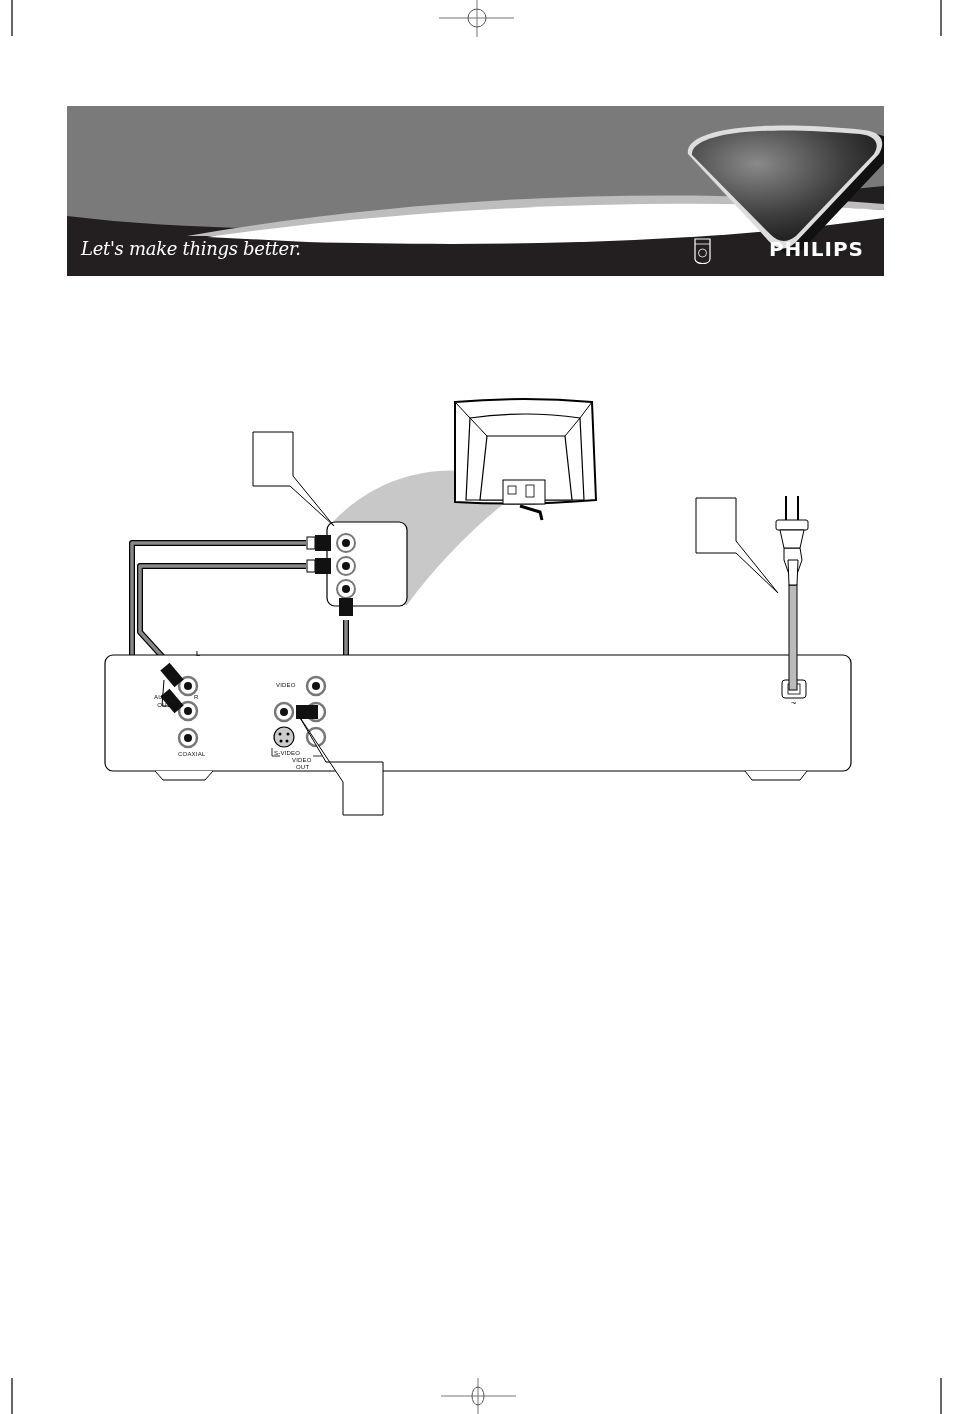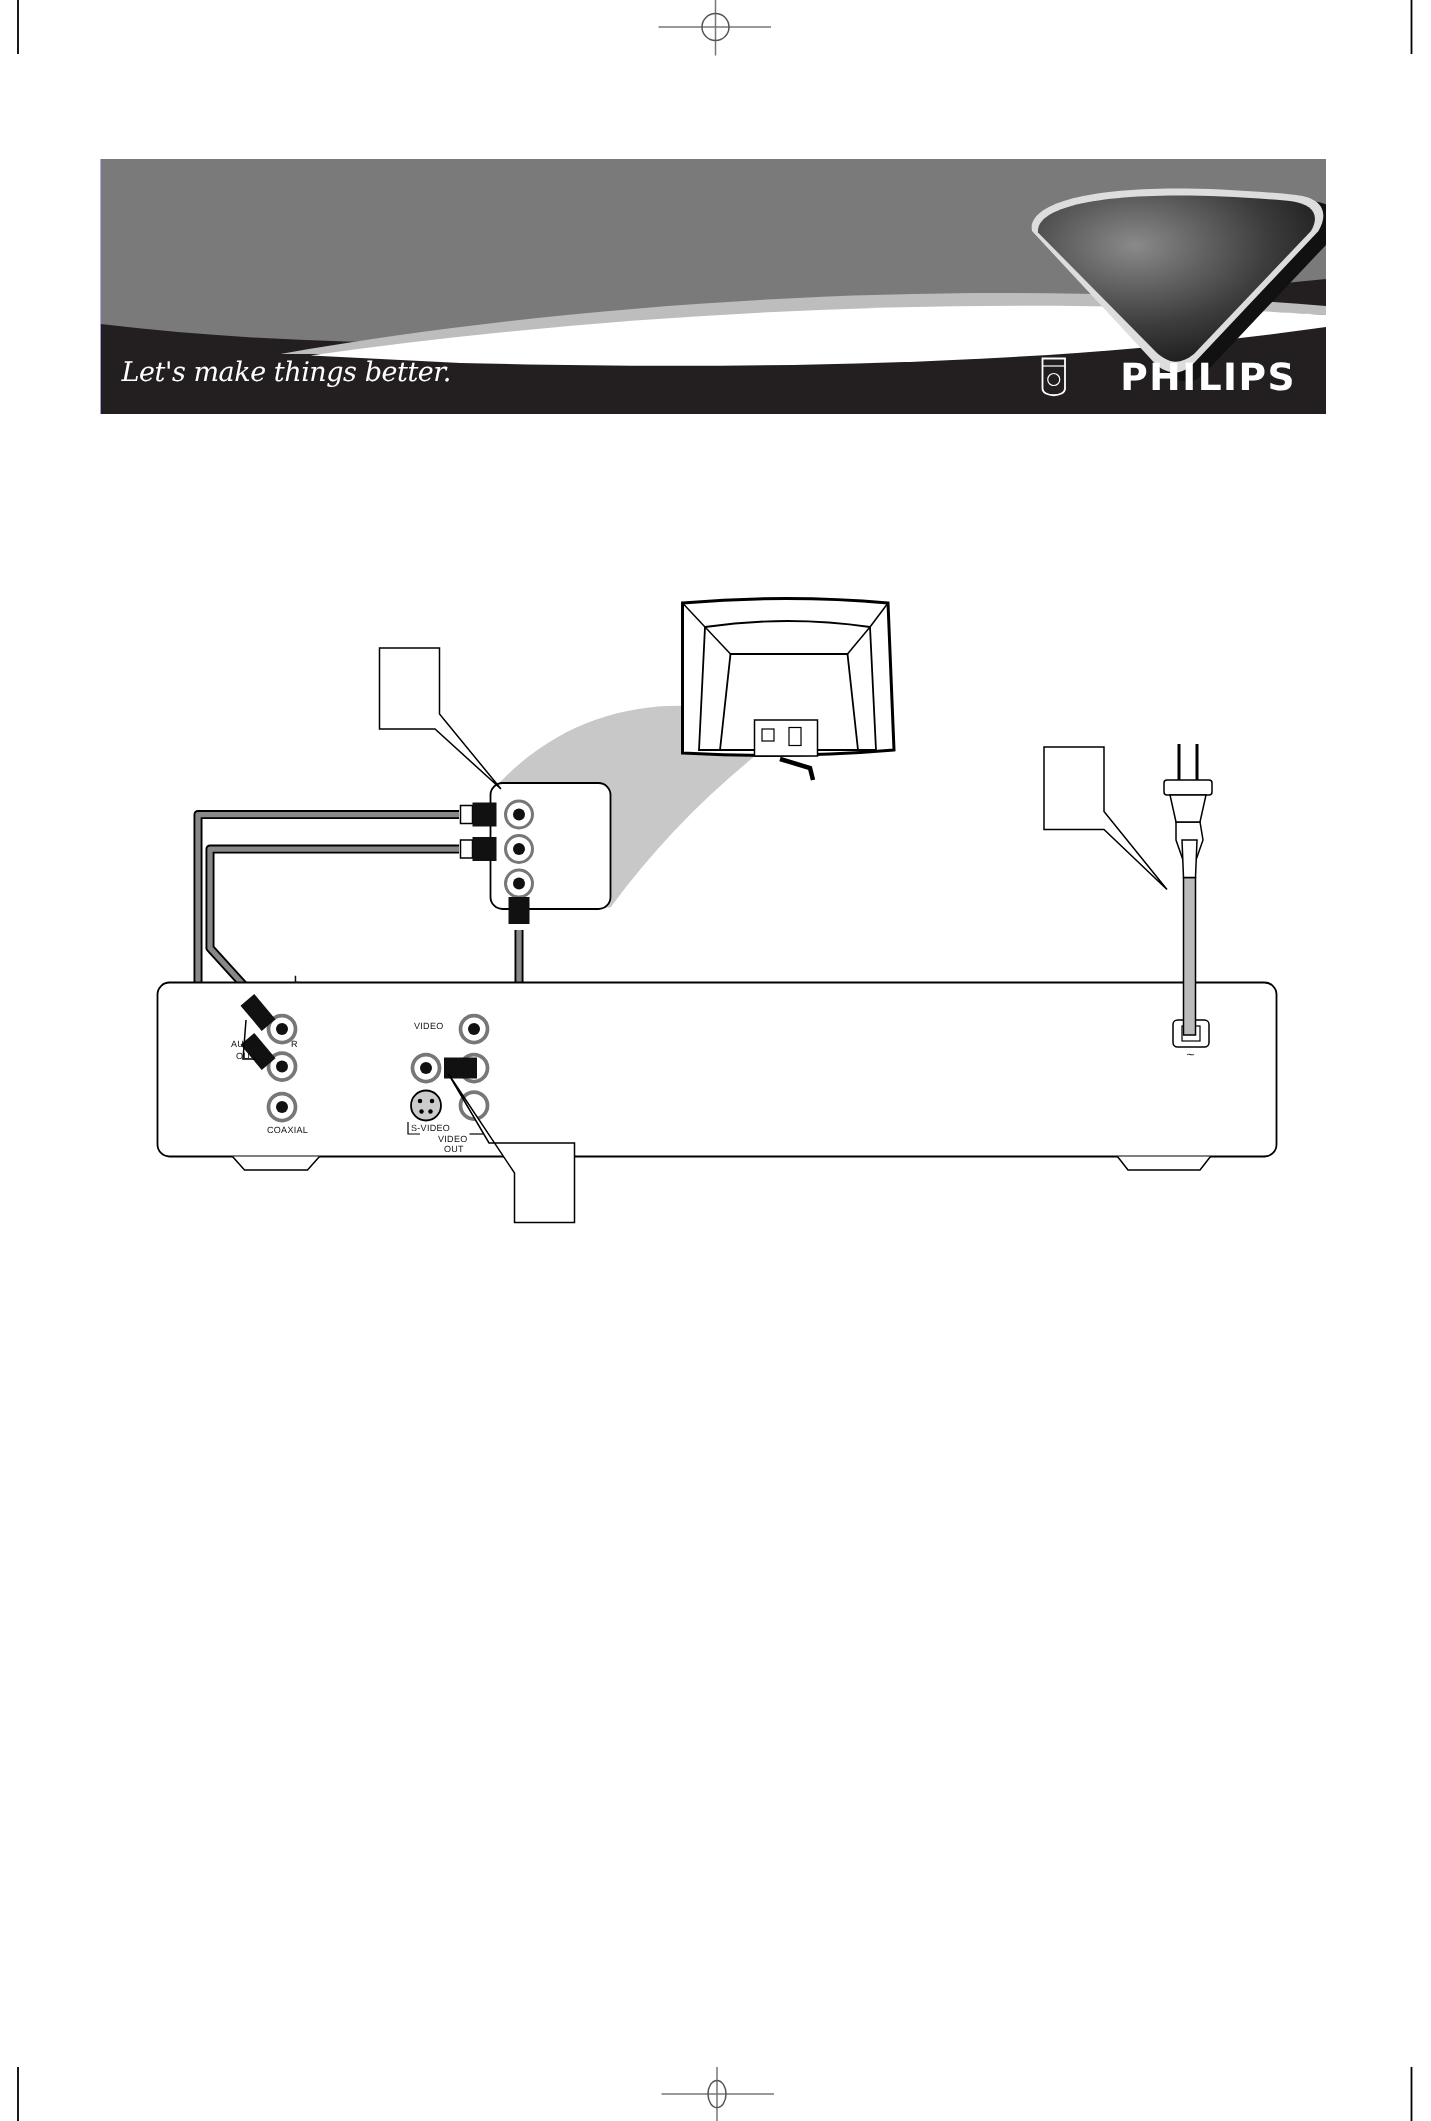--- a/index.html
+++ b/index.html
@@ -1,21 +1,21 @@
 <!DOCTYPE html>
 <html><head>
 <meta charset="utf-8">
 <style>
   html, body { margin:0; padding:0; background:#ffffff; }
   body { width:954px; height:1414px; position:relative; overflow:hidden; font-family:"Liberation Sans", sans-serif; }
   .abs { position:absolute; }
   .banner { position:absolute; left:67px; top:106px; width:817px; height:170px; overflow:hidden; background:#8b5cf6; }
   .banner svg { position:absolute; left:0; top:0; }
   .tagline { position:absolute; left:14px; top:132px; color:#fff; font-family:"DejaVu Serif", serif; font-style:italic; font-size:18px; letter-spacing:-0.3px; }
-  .brand { position:absolute; right:20px; top:131px; color:#fff; font-family:"DejaVu Sans", sans-serif; font-weight:bold; font-size:25px; letter-spacing:1px; }
+  .brand { position:absolute; right:20px; top:131px; color:#fff; font-family:"DejaVu Sans", sans-serif; font-weight:bold; font-size:20px; letter-spacing:1px; }
   .tiny-label { position:absolute; font-family:"Liberation Sans", sans-serif; font-size:6px; color:#111; letter-spacing:0.2px; }
   .bold-label { font-weight:bold; font-size:7px; }
 </style>
 </head>
 <body>
 
 <svg class="abs" style="left:0;top:0" width="954" height="1414">
   <line x1="12" y1="0" x2="12" y2="36" stroke="#000" stroke-width="1.2"></line>
   <line x1="941" y1="0" x2="941" y2="36" stroke="#000" stroke-width="1.2"></line>
   <line x1="12" y1="1378" x2="12" y2="1414" stroke="#000" stroke-width="1.2"></line>

